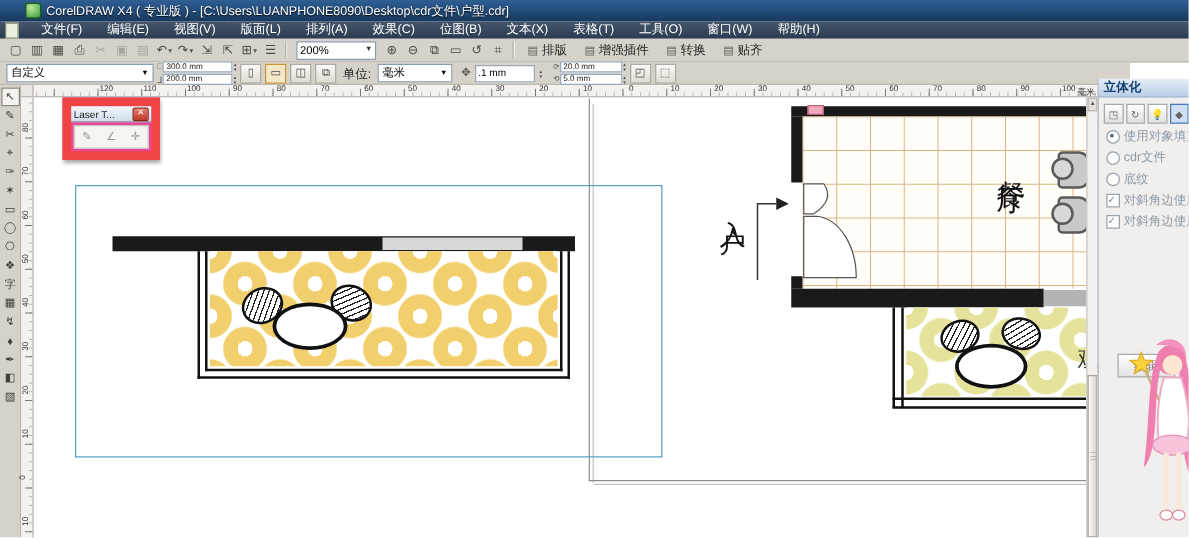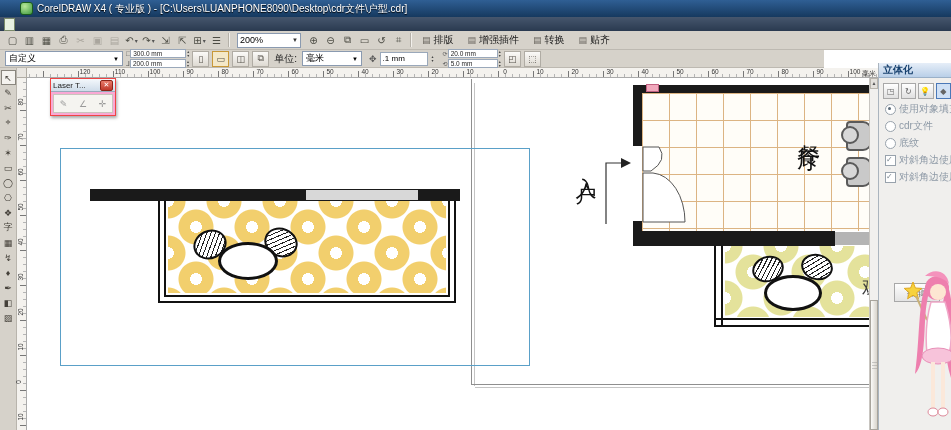--- a/index.html
+++ b/index.html
@@ -23,21 +23,21 @@
   .tbtn.disabled{color:#aaa69e;}
   .tbtn .dd{display:none;font-size:6px;color:#555;margin-left:1px;}
   .tbtn.dd .dd{display:inline;}
   .tsep{width:1px;height:14px;background:#b5b1a9;margin:0 3px;border-right:1px solid #f2f0ec;}
   #zoom-combo{width:58px;height:13px;background:#fff;border:1px solid #8a9ab0;font-size:9px;display:flex;align-items:center;justify-content:space-between;padding:0 2px;margin:0 4px;}
   #zoom-combo .dd{font-size:6px;color:#333;}
   .txtbtn{display:inline-flex;align-items:center;gap:3px;font-size:10px;color:#222;padding:0 7px;height:15px;}
   .txtbtn .ic{font-size:9px;color:#6a665e;}
 
   
-  #propbar{left:0;top:50px;width:824px;height:18px;background:#d6d2ca;border-bottom:1px solid #bdb9b1;display:flex;align-items:center;padding-left:5px;box-sizing:border-box;gap:3px;}
+  #propbar{left:0;top:50px;width:904px;height:18px;background:#d6d2ca;border-bottom:1px solid #bdb9b1;display:flex;align-items:center;padding-left:5px;box-sizing:border-box;gap:3px;}
   .combo{background:#fff;border:1px solid #8a9ab0;height:13px;font-size:9px;display:flex;align-items:center;justify-content:space-between;padding:0 3px;}
   #preset-combo{width:110px;}
   .fld2{display:flex;flex-direction:column;justify-content:center;gap:1px;}
   .fld{background:#fff;border:1px solid #9aa8ba;height:7px;width:52px;font-size:6.5px;line-height:7px;padding-left:2px;color:#222;display:flex;align-items:center;}
   .spin{display:flex;flex-direction:column;font-size:4px;color:#444;line-height:4px;margin-left:1px;}
   .pbtn{width:15px;height:14px;border:1px solid #b0aca4;background:linear-gradient(#fbfaf8,#dedad2);display:inline-flex;align-items:center;justify-content:center;font-size:9px;color:#55514a;}
   .pbtn.selected{background:#f4e8c8;border:1px solid #c89838;}
   .plabel{font-size:10px;color:#222;margin:0 2px;}
   .nudge{display:flex;align-items:center;background:#fff;border:1px solid #9aa8ba;height:12px;width:44px;font-size:8px;padding-left:2px;}
 
@@ -103,21 +103,21 @@
   
   #ldwall{left:714px;top:246px;width:9px;height:80px;border-left:2px solid #111;border-right:2px solid #111;box-sizing:border-box;}
   #bdwall{left:714px;top:318px;width:155px;height:9px;border-top:2px solid #111;border-bottom:2px solid #111;box-sizing:border-box;}
   #lower-dots{left:725px;top:246px;width:144px;height:71px;}
   #partial-label{left:862px;top:276px;font-size:17px;}
 
   
   #door-svg{left:560px;top:80px;}
 
   
-  #laser{left:50px;top:78px;width:64px;height:36px;background:#f9a8d4;border:1px solid #ef4444;box-shadow:1px 2px 3px rgba(0,0,0,.35);}
+  #laser{left:50px;top:78px;width:64px;height:36px;background:#ec4899;border:7px solid #ef4444;box-shadow:1px 2px 3px rgba(0,0,0,.35);}
   #laser-title{height:12px;background:linear-gradient(#f4f8fc,#cfdcea);border-bottom:1px solid #9ab;display:flex;align-items:center;justify-content:space-between;padding:0 2px;}
   #laser-title span{font-size:8px;color:#222;}
   #laser-close{width:11px;height:9px;background:linear-gradient(#e87a6a,#c0392b);border:1px solid #8c2418;border-radius:2px;color:#fff;font-size:7px;line-height:7px;text-align:center;}
   #laser-body{margin:2px;background:#f5f4f0;border:1px solid #c8c4bc;height:17px;display:flex;align-items:center;justify-content:space-around;}
   .laser-tool{font-size:9px;color:#999;}
 
   
   #vscroll{left:869px;top:78px;width:9px;height:352px;background:#f1f0ee;border-left:1px solid #c8c5c0;box-sizing:border-box;}
   #vscroll-up{position:absolute;left:0;top:0;width:8px;height:11px;background:#e4e1dc;border:1px solid #b8b4ac;box-sizing:border-box;font-size:5px;color:#555;text-align:center;line-height:9px;}
   #vscroll-thumb{position:absolute;left:0;top:222px;width:8px;height:130px;background:linear-gradient(90deg,#fbfaf8,#d8d4cc);border:1px solid #a8a49c;box-sizing:border-box;}
@@ -145,20 +145,34 @@
 
 <div id="app">
 
   <div class="abs" id="titlebar">
     <div id="app-icon"></div>
     <div id="title-text">CorelDRAW X4 ( 专业版 ) - [C:\Users\LUANPHONE8090\Desktop\cdr文件\户型.cdr]</div>
   </div>
 
   <div class="abs" id="menubar">
     <div id="menu-doc-icon"></div>
+    <div style="display:flex;">
+        <div class="menu-item">文件(F)</div>
+        <div class="menu-item">编辑(E)</div>
+        <div class="menu-item">视图(V)</div>
+        <div class="menu-item">版面(L)</div>
+        <div class="menu-item">排列(A)</div>
+        <div class="menu-item">效果(C)</div>
+        <div class="menu-item">位图(B)</div>
+        <div class="menu-item">文本(X)</div>
+        <div class="menu-item">表格(T)</div>
+        <div class="menu-item">工具(O)</div>
+        <div class="menu-item">窗口(W)</div>
+        <div class="menu-item">帮助(H)</div>
+      </div>
   </div>
 
   <div class="abs" id="toolbar">
     <div style="display:flex;align-items:center;">
         <span class="tbtn">
           <i style="font-style:normal;">▢</i>
         </span>
         <span class="tbtn">
           <i style="font-style:normal;">▥</i>
         </span>

